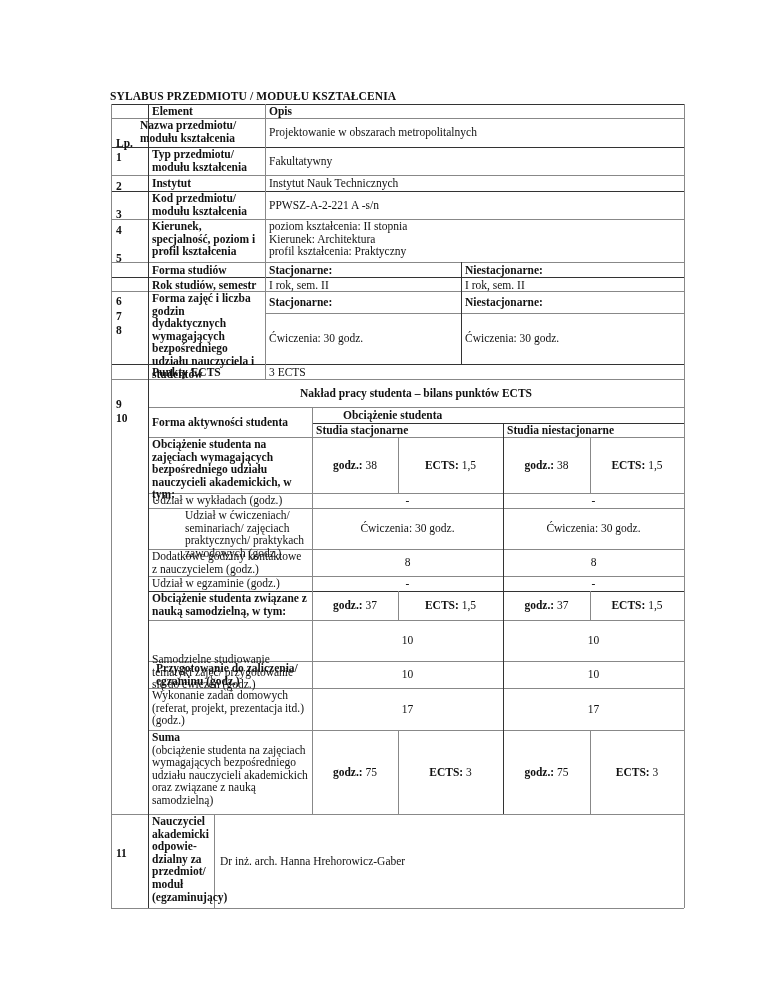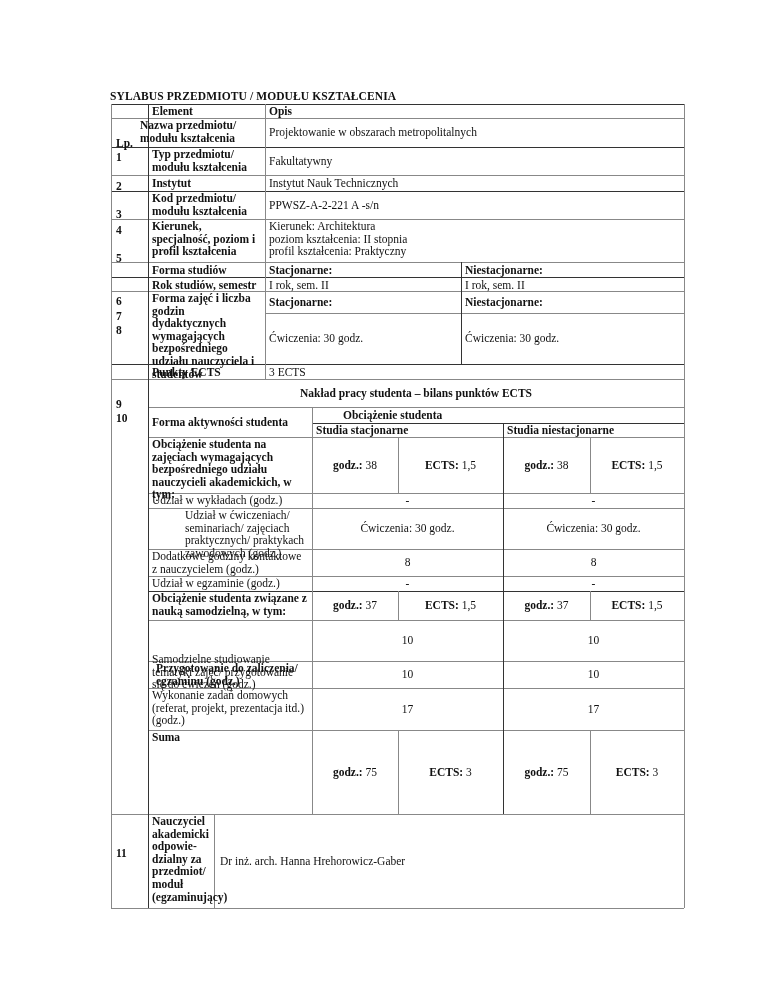--- a/index.html
+++ b/index.html
@@ -82,22 +82,22 @@
   <div class="cell b" style="left:148px;top:176px;width:117px;">Instytut</div>
   <div class="cell" style="left:265px;top:176px;width:419px;">Instytut Nauk Technicznych</div>
 
   <div class="lp" style="top:192px;">4</div>
   <div class="cell b" style="left:148px;top:191px;width:117px;">Kod przedmiotu/ modułu kształcenia</div>
   <div class="cell vc" style="left:265px;top:191px;width:419px;height:28px;">PPWSZ-A-2-221 A -s/n</div>
 
   <div class="lp" style="top:220px;">5</div>
   <div class="cell b" style="left:148px;top:219px;width:117px;">Kierunek, specjalność, poziom i profil kształcenia</div>
   <div class="cell" style="left:265px;top:219px;width:419px;">
+    <div>poziom kształcenia: II stopnia</div>
     <div>Kierunek: Architektura</div>
-    <div>poziom kształcenia: II stopnia</div>
     <div>profil kształcenia: Praktyczny</div>
   </div>
 
   <div class="lp" style="top:263px;">6</div>
   <div class="cell b" style="left:148px;top:263px;width:117px;">Forma studiów</div>
   <div class="cell b" style="left:265px;top:263px;width:196px;">Stacjonarne:</div>
   <div class="cell b" style="left:461px;top:263px;width:223px;">Niestacjonarne:</div>
 
   <div class="lp" style="top:278px;">7</div>
   <div class="cell b" style="left:148px;top:278px;width:117px;">Rok studiów, semestr</div>
@@ -158,20 +158,21 @@
   <div class="cell" style="left:152px;top:661px;width:164px;font-weight:bold;">Przygotowanie do zaliczenia/ egzaminu (godz.)</div>
   <div class="cell c" style="left:312px;top:661px;width:191px;height:27px;">10</div>
   <div class="cell c" style="left:503px;top:661px;width:181px;height:27px;">10</div>
 
   <div class="cell" style="left:148px;top:688px;width:164px;">Wykonanie zadań domowych (referat, projekt, prezentacja itd.) (godz.)</div>
   <div class="cell c" style="left:312px;top:688px;width:191px;height:42px;">17</div>
   <div class="cell c" style="left:503px;top:688px;width:181px;height:42px;">17</div>
 
   <div class="cell" style="left:148px;top:730px;width:164px;">
     <div class="b">Suma</div>
+    <div>(obciążenie studenta na zajęciach wymagających bezpośredniego udziału nauczycieli akademickich oraz związane z nauką samodzielną)</div>
   </div>
   <div class="cell c" style="left:312px;top:730px;width:86px;height:84px;"><span class="b">godz.:</span>&nbsp;<span>75</span></div>
   <div class="cell c" style="left:398px;top:730px;width:105px;height:84px;"><span class="b">ECTS:</span>&nbsp;<span>3</span></div>
   <div class="cell c" style="left:503px;top:730px;width:87px;height:84px;"><span class="b">godz.:</span>&nbsp;<span>75</span></div>
   <div class="cell c" style="left:590px;top:730px;width:94px;height:84px;"><span class="b">ECTS:</span>&nbsp;<span>3</span></div>
 
   <div class="lp" style="top:815px;">11</div>
   <div class="cell b" style="left:148px;top:814px;width:66px;">Nauczyciel akademicki odpowie- dzialny za przedmiot/ moduł (egzaminujący)</div>
   <div class="cell vc" style="left:214px;top:814px;width:470px;height:94px;padding-left:6px;">Dr inż. arch. Hanna Hrehorowicz-Gaber</div>
 

